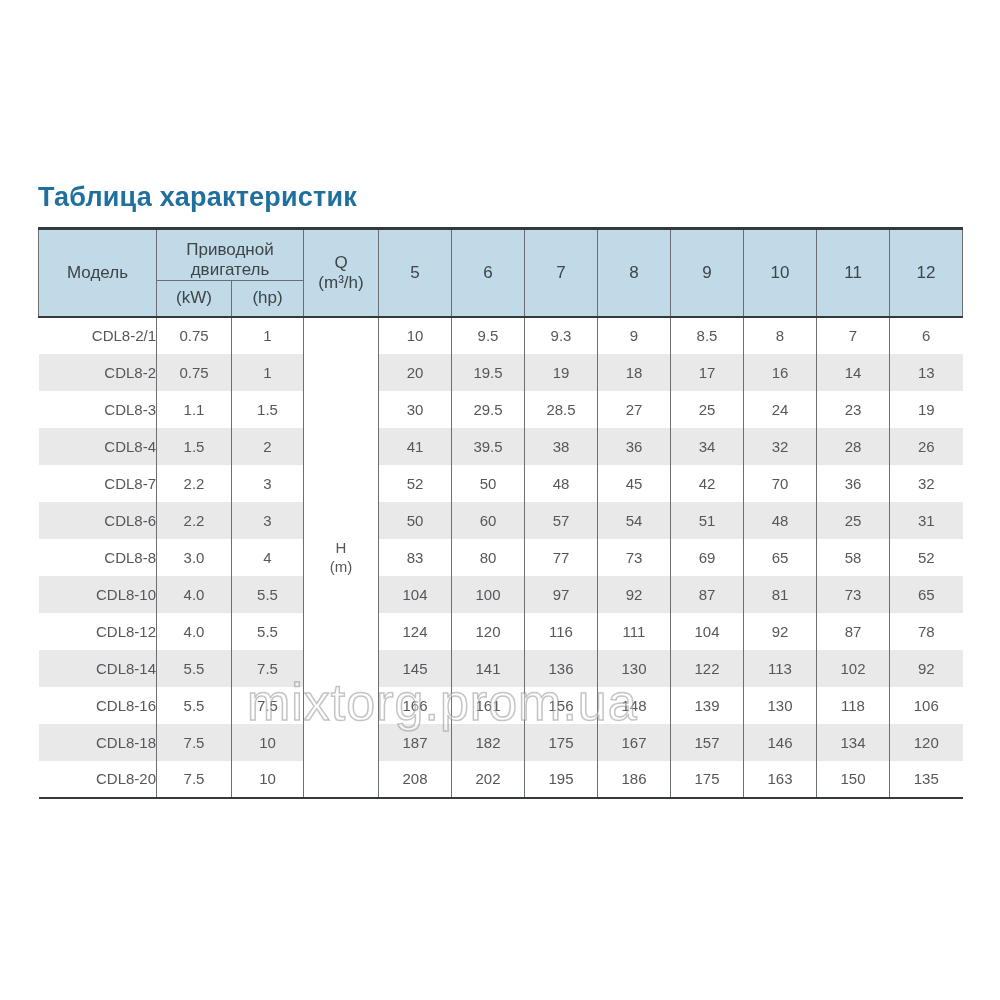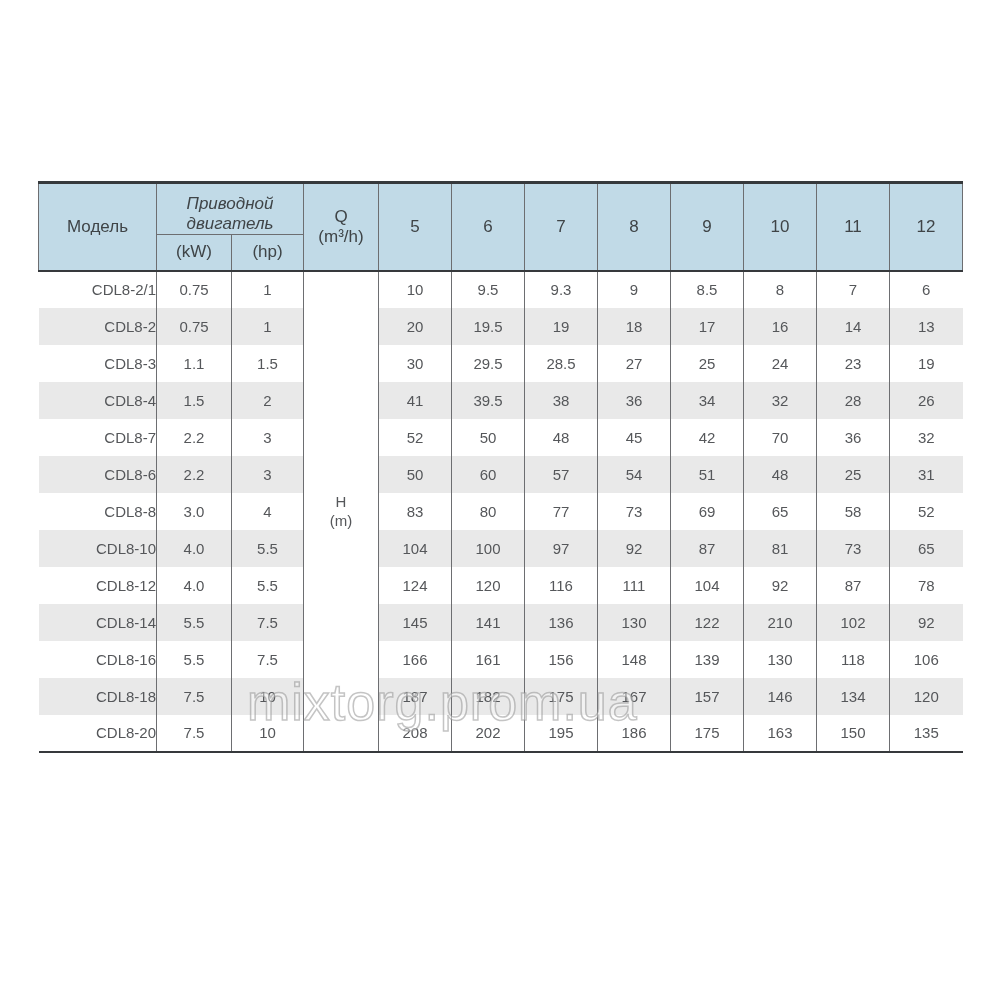--- a/index.html
+++ b/index.html
@@ -25,41 +25,42 @@
   thead{border-bottom:2px solid var(--frame-line);}
   thead th{
     background:var(--header-bg);font-weight:normal;color:#3f4447;
     font-size:17px;text-align:center;vertical-align:middle;padding:0;
   }
   thead tr.h-row-1{height:44px;}
   thead tr.h-row-2{height:36px;}
   th.bl, td.bl{border-left:1px solid var(--grid-line);}
   th.br{border-right:1px solid var(--grid-line);}
   th.ol{border-left:1px solid var(--grid-line);}
-  th.motor-group{border-bottom:1px solid var(--grid-line);line-height:20px;padding-top:10px;font-style:italic;}
+  th.motor-group{border-bottom:1px solid var(--grid-line);line-height:20px;padding-top:10px;}
   th.q-head{line-height:20px;}
   tbody tr{height:37px;}
   tbody td{
     font-size:15px;color:var(--text);text-align:center;vertical-align:middle;
     padding:0;background:#ffffff;
   }
   tbody tr:nth-child(even) td{background:var(--row-alt-bg);}
   tbody td.model-cell{text-align:right;padding-left:12px;}
   tbody td.h-cell{background:#ffffff !important;line-height:19px;font-size:15px;}
   .watermark{
     position:absolute;left:247px;top:672px;z-index:5;pointer-events:none;
     font-size:52px;letter-spacing:1px;white-space:nowrap;
     color:rgba(255,255,255,0.42);
     -webkit-text-stroke:1.5px rgba(148,148,148,0.55);
   }
 </style>
 </head>
 <body>
 
 <div class="content">
+  <h1 class="page-title">Таблица характеристик</h1>
 
   <table>
     <colgroup>
       <col style="width:118px">
         <col style="width:75px">
         <col style="width:72px">
         <col style="width:75px">
       <col style="width:73px">
         <col style="width:73px">
         <col style="width:73px">
@@ -209,21 +210,21 @@
         </tr>
         <tr>
           <td class="model-cell">CDL8-14</td>
           <td class="bl">5.5</td>
           <td class="bl">7.5</td>
           <td class="bl">145</td>
           <td class="bl">141</td>
           <td class="bl">136</td>
           <td class="bl">130</td>
           <td class="bl">122</td>
-          <td class="bl">210</td>
+          <td class="bl">113</td>
           <td class="bl">102</td>
           <td class="bl">92</td>
         </tr>
         <tr>
           <td class="model-cell">CDL8-16</td>
           <td class="bl">5.5</td>
           <td class="bl">7.5</td>
           <td class="bl">166</td>
           <td class="bl">161</td>
           <td class="bl">156</td>

